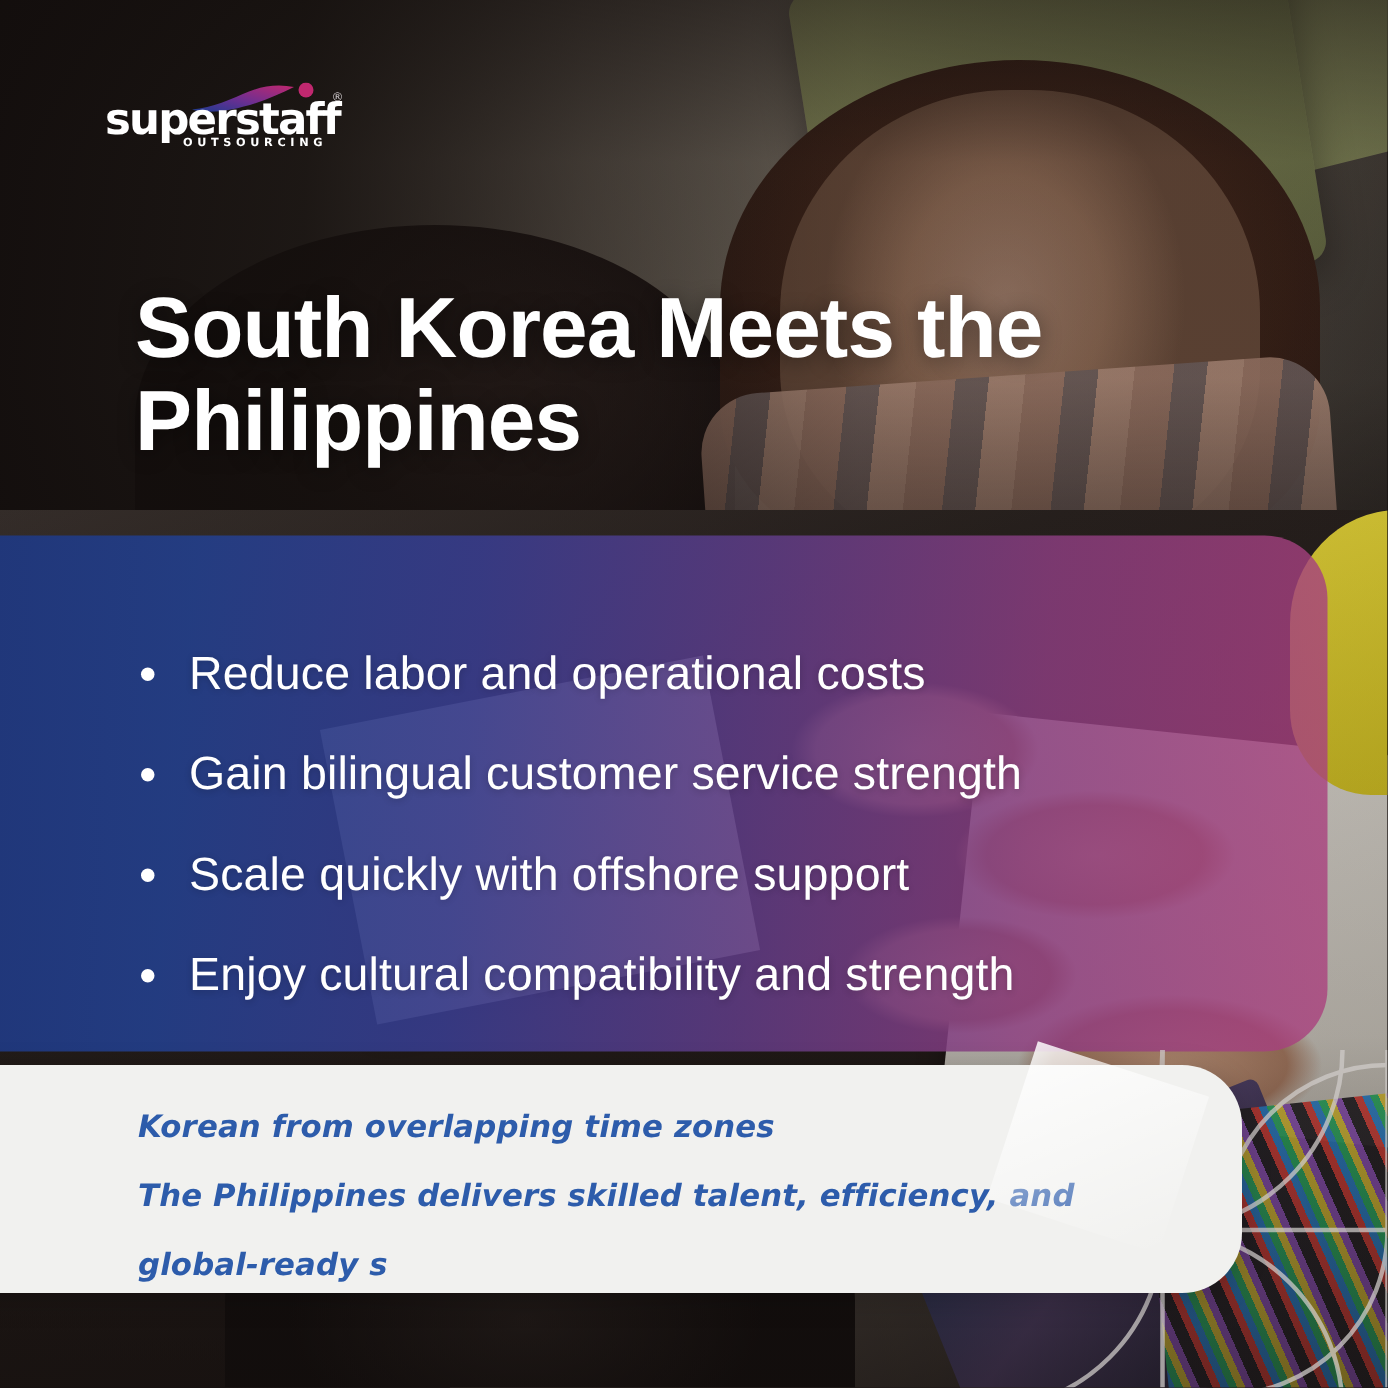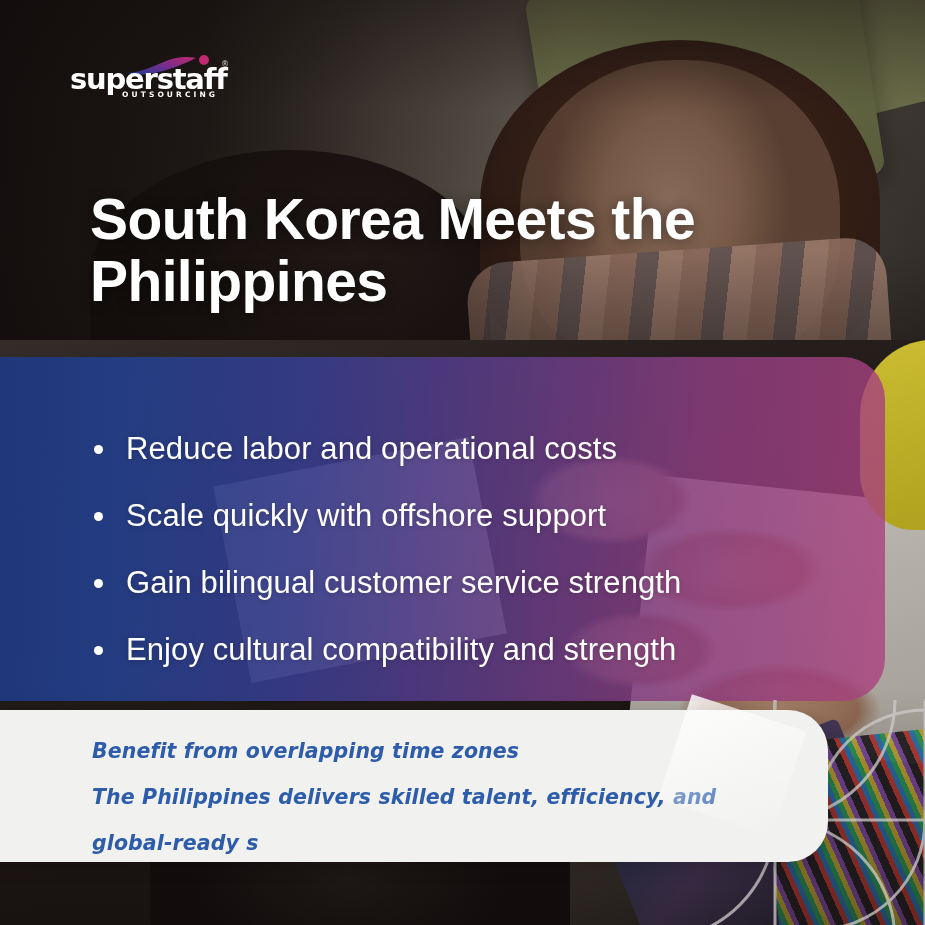--- a/index.html
+++ b/index.html
@@ -278,25 +278,25 @@
   <h1 class="title">South Korea Meets the Philippines</h1>
 
   <div class="panel">
     <div class="bullets">
       <div class="bullet">
         <span class="dot"></span>
         <span>Reduce labor and operational costs</span>
       </div>
       <div class="bullet">
         <span class="dot"></span>
-        <span>Scale quickly with offshore support</span>
+        <span>Gain bilingual customer service strength</span>
       </div>
       <div class="bullet">
         <span class="dot"></span>
-        <span>Gain bilingual customer service strength</span>
+        <span>Scale quickly with offshore support</span>
       </div>
       <div class="bullet">
         <span class="dot"></span>
         <span>Enjoy cultural compatibility and strength</span>
       </div>
     </div>
   </div>
 
   <svg class="arcs" viewBox="0 0 310 230">
     <g stroke="#cfcbc9" stroke-width="3" fill="none" opacity="0.75">
@@ -307,19 +307,19 @@
       <path d="M155,120 A120,120 0 0 1 35,240"></path>
       <path d="M155,120 A120,120 0 0 0 275,0"></path>
       <path d="M155,120 A120,120 0 0 1 275,240"></path>
       <path d="M305,10 A110,110 0 0 0 195,120"></path>
       <path d="M305,120 A110,110 0 0 1 195,230"></path>
     </g>
   </svg>
 
   <div class="footer">
     <div class="lines">
-      <div>Benefit from overlapping time zones</div>
+      <div>Korean from overlapping time zones</div>
       <div>The Philippines delivers skilled talent, efficiency,  and global-ready s</div>
     </div>
     <div class="glint"></div>
   </div>
 
 </div>
 
 </body></html>

